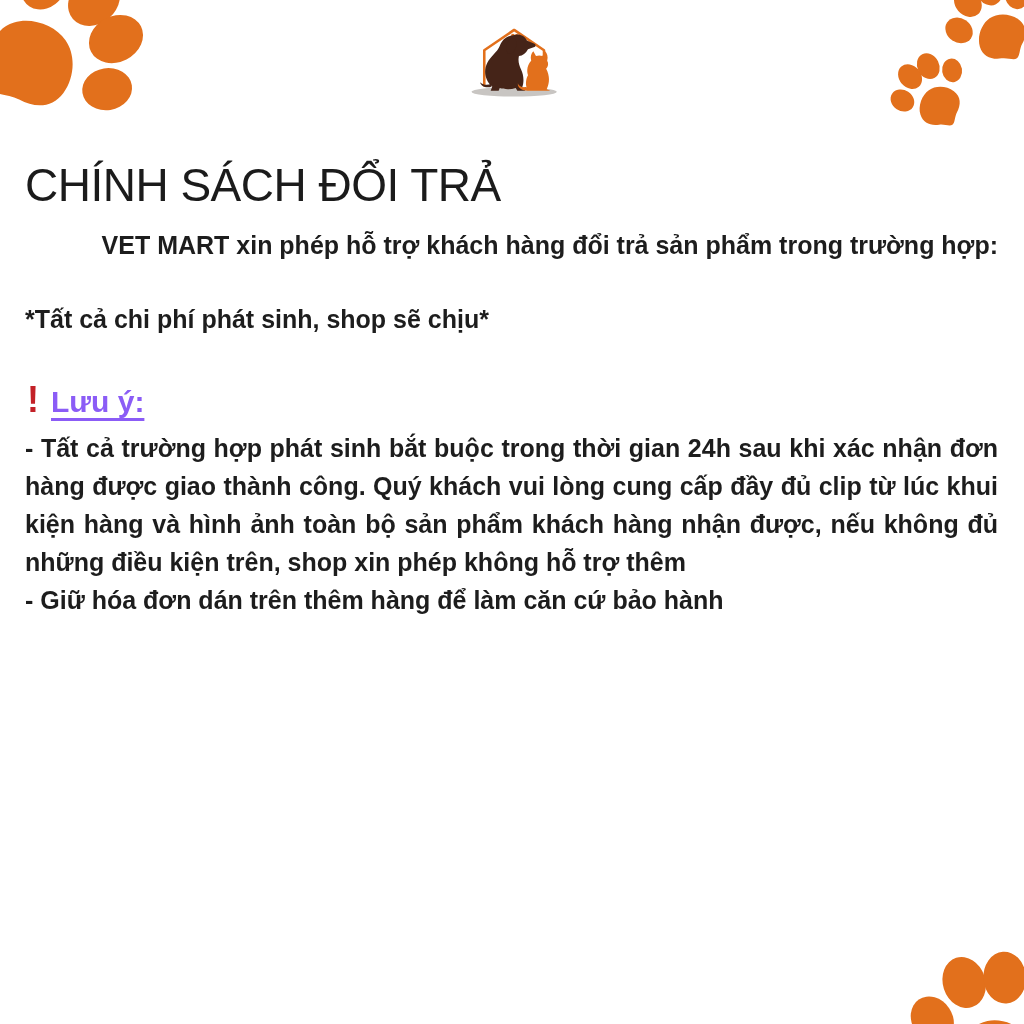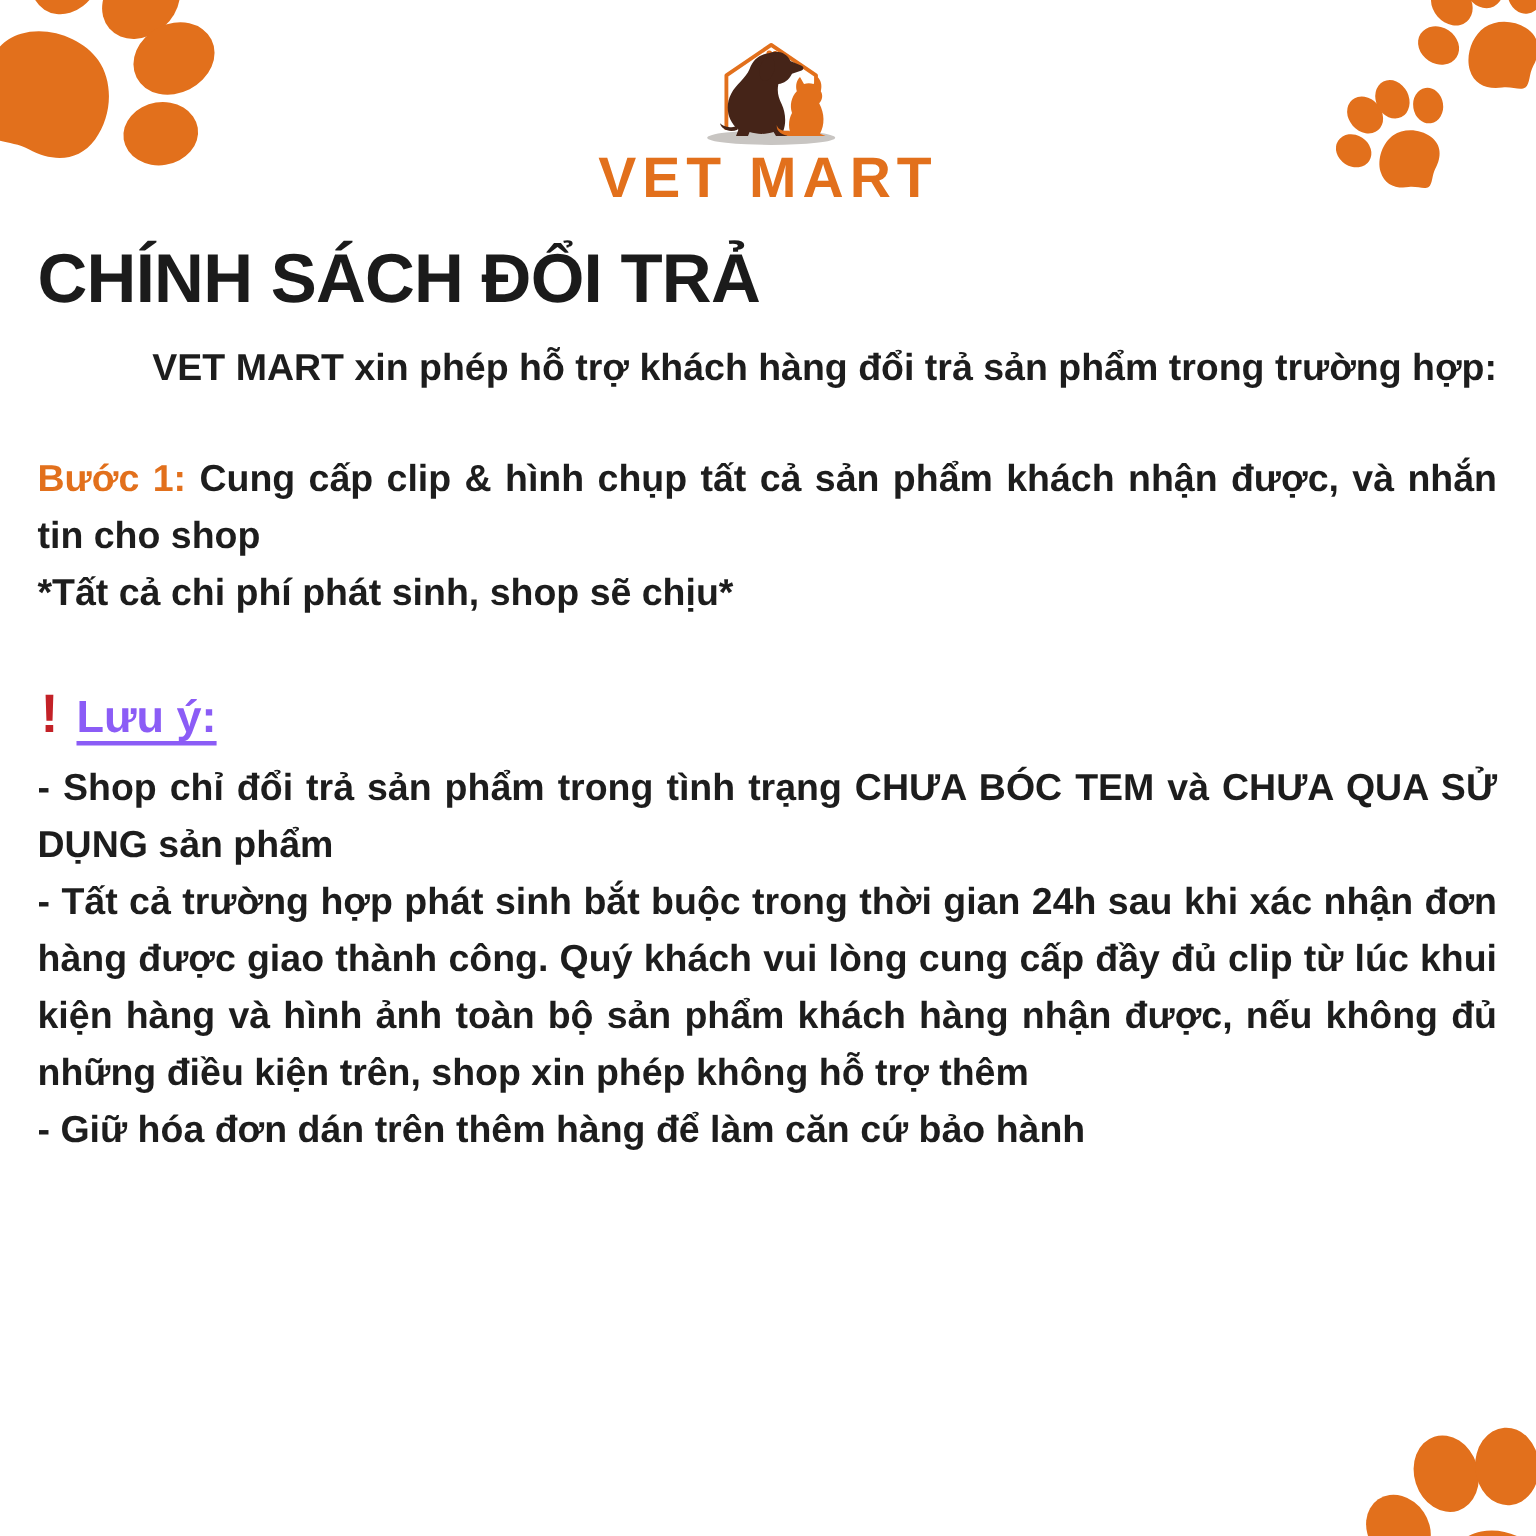--- a/index.html
+++ b/index.html
@@ -20,21 +20,21 @@
   .logo-icon{display:block;margin:0 auto;width:128px;height:78px;}
   .wordmark{
     margin-top:-4px;
     font-size:38px;font-weight:800;letter-spacing:4px;
     color:#E2701C;
   }
   
   .content{position:absolute;left:25px;width:973px;top:158px;}
   .page-title{
     margin:0 0 14px 0;
-    font-size:46px;font-weight:700;letter-spacing:-0.5px;color:#1b1b1b;
+    font-size:46px;font-weight:400;letter-spacing:-0.5px;color:#1b1b1b;
   }
   .body-text{
     font-size:25px;font-weight:700;line-height:38px;
     text-align:justify;margin:0;
   }
   .intro{margin-bottom:36px;text-align:right;}
   .step-label{color:#E2701C;}
   .fee-note{margin-bottom:44px;}
   .notice-heading{
     display:flex;align-items:baseline;gap:12px;
@@ -95,34 +95,31 @@
     </g>
 
     <g fill="#E2701C">
       <path d="M78,34 C77,30 78,27 80,25 L82.5,29.5 C84.5,28.8 86.5,28.8 88.5,29.5
                L91,25 C93,27 94,30 93,34 C94.5,36.5 94,39.5 92,41.5
                C95.5,48 95.5,55 92.5,60.5 L96,62 L75,62
                C72.5,58 72.5,52 75,47.5 C73.5,43 74.5,37.5 78,34 Z"></path>
       <path d="M75,62 C69,62 65,59 65.5,55 C66,57.5 69,59.2 73,58.6 L75.5,60 Z"></path>
     </g>
   </svg>
-  <div class="wordmark">VET MART</div>
 </div>
 
 <div class="content">
   <h1 class="page-title">CHÍNH SÁCH ĐỔI TRẢ</h1>
 
   <p class="body-text intro">VET MART xin phép hỗ trợ khách hàng đổi trả sản phẩm trong trường hợp:</p>
 
-  <p class="body-text"><span class="step-label">Bước 1:</span> <span>Cung cấp clip &amp; hình chụp tất cả sản phẩm khách nhận được, và nhắn tin cho shop</span></p>
 
 
   <p class="body-text fee-note">*Tất cả chi phí phát sinh, shop sẽ chịu*</p>
 
   <div class="notice-heading">
     <span class="notice-exclaim">!</span>
     <span class="notice-label">Lưu ý:</span>
   </div>
 
-  <p class="body-text notice-item">- Shop chỉ đổi trả sản phẩm trong tình trạng CHƯA BÓC TEM và CHƯA QUA SỬ DỤNG sản phẩm</p>
   <p class="body-text notice-item">- Tất cả trường hợp phát sinh bắt buộc trong thời gian 24h sau khi xác nhận đơn hàng được giao thành công. Quý khách vui lòng cung cấp đầy đủ clip từ lúc khui kiện hàng và hình ảnh toàn bộ sản phẩm khách hàng nhận được, nếu không đủ những điều kiện trên, shop xin phép không hỗ trợ thêm</p>
   <p class="body-text notice-item">- Giữ hóa đơn dán trên thêm hàng để làm căn cứ bảo hành</p>
 </div>
 
 </body></html>

